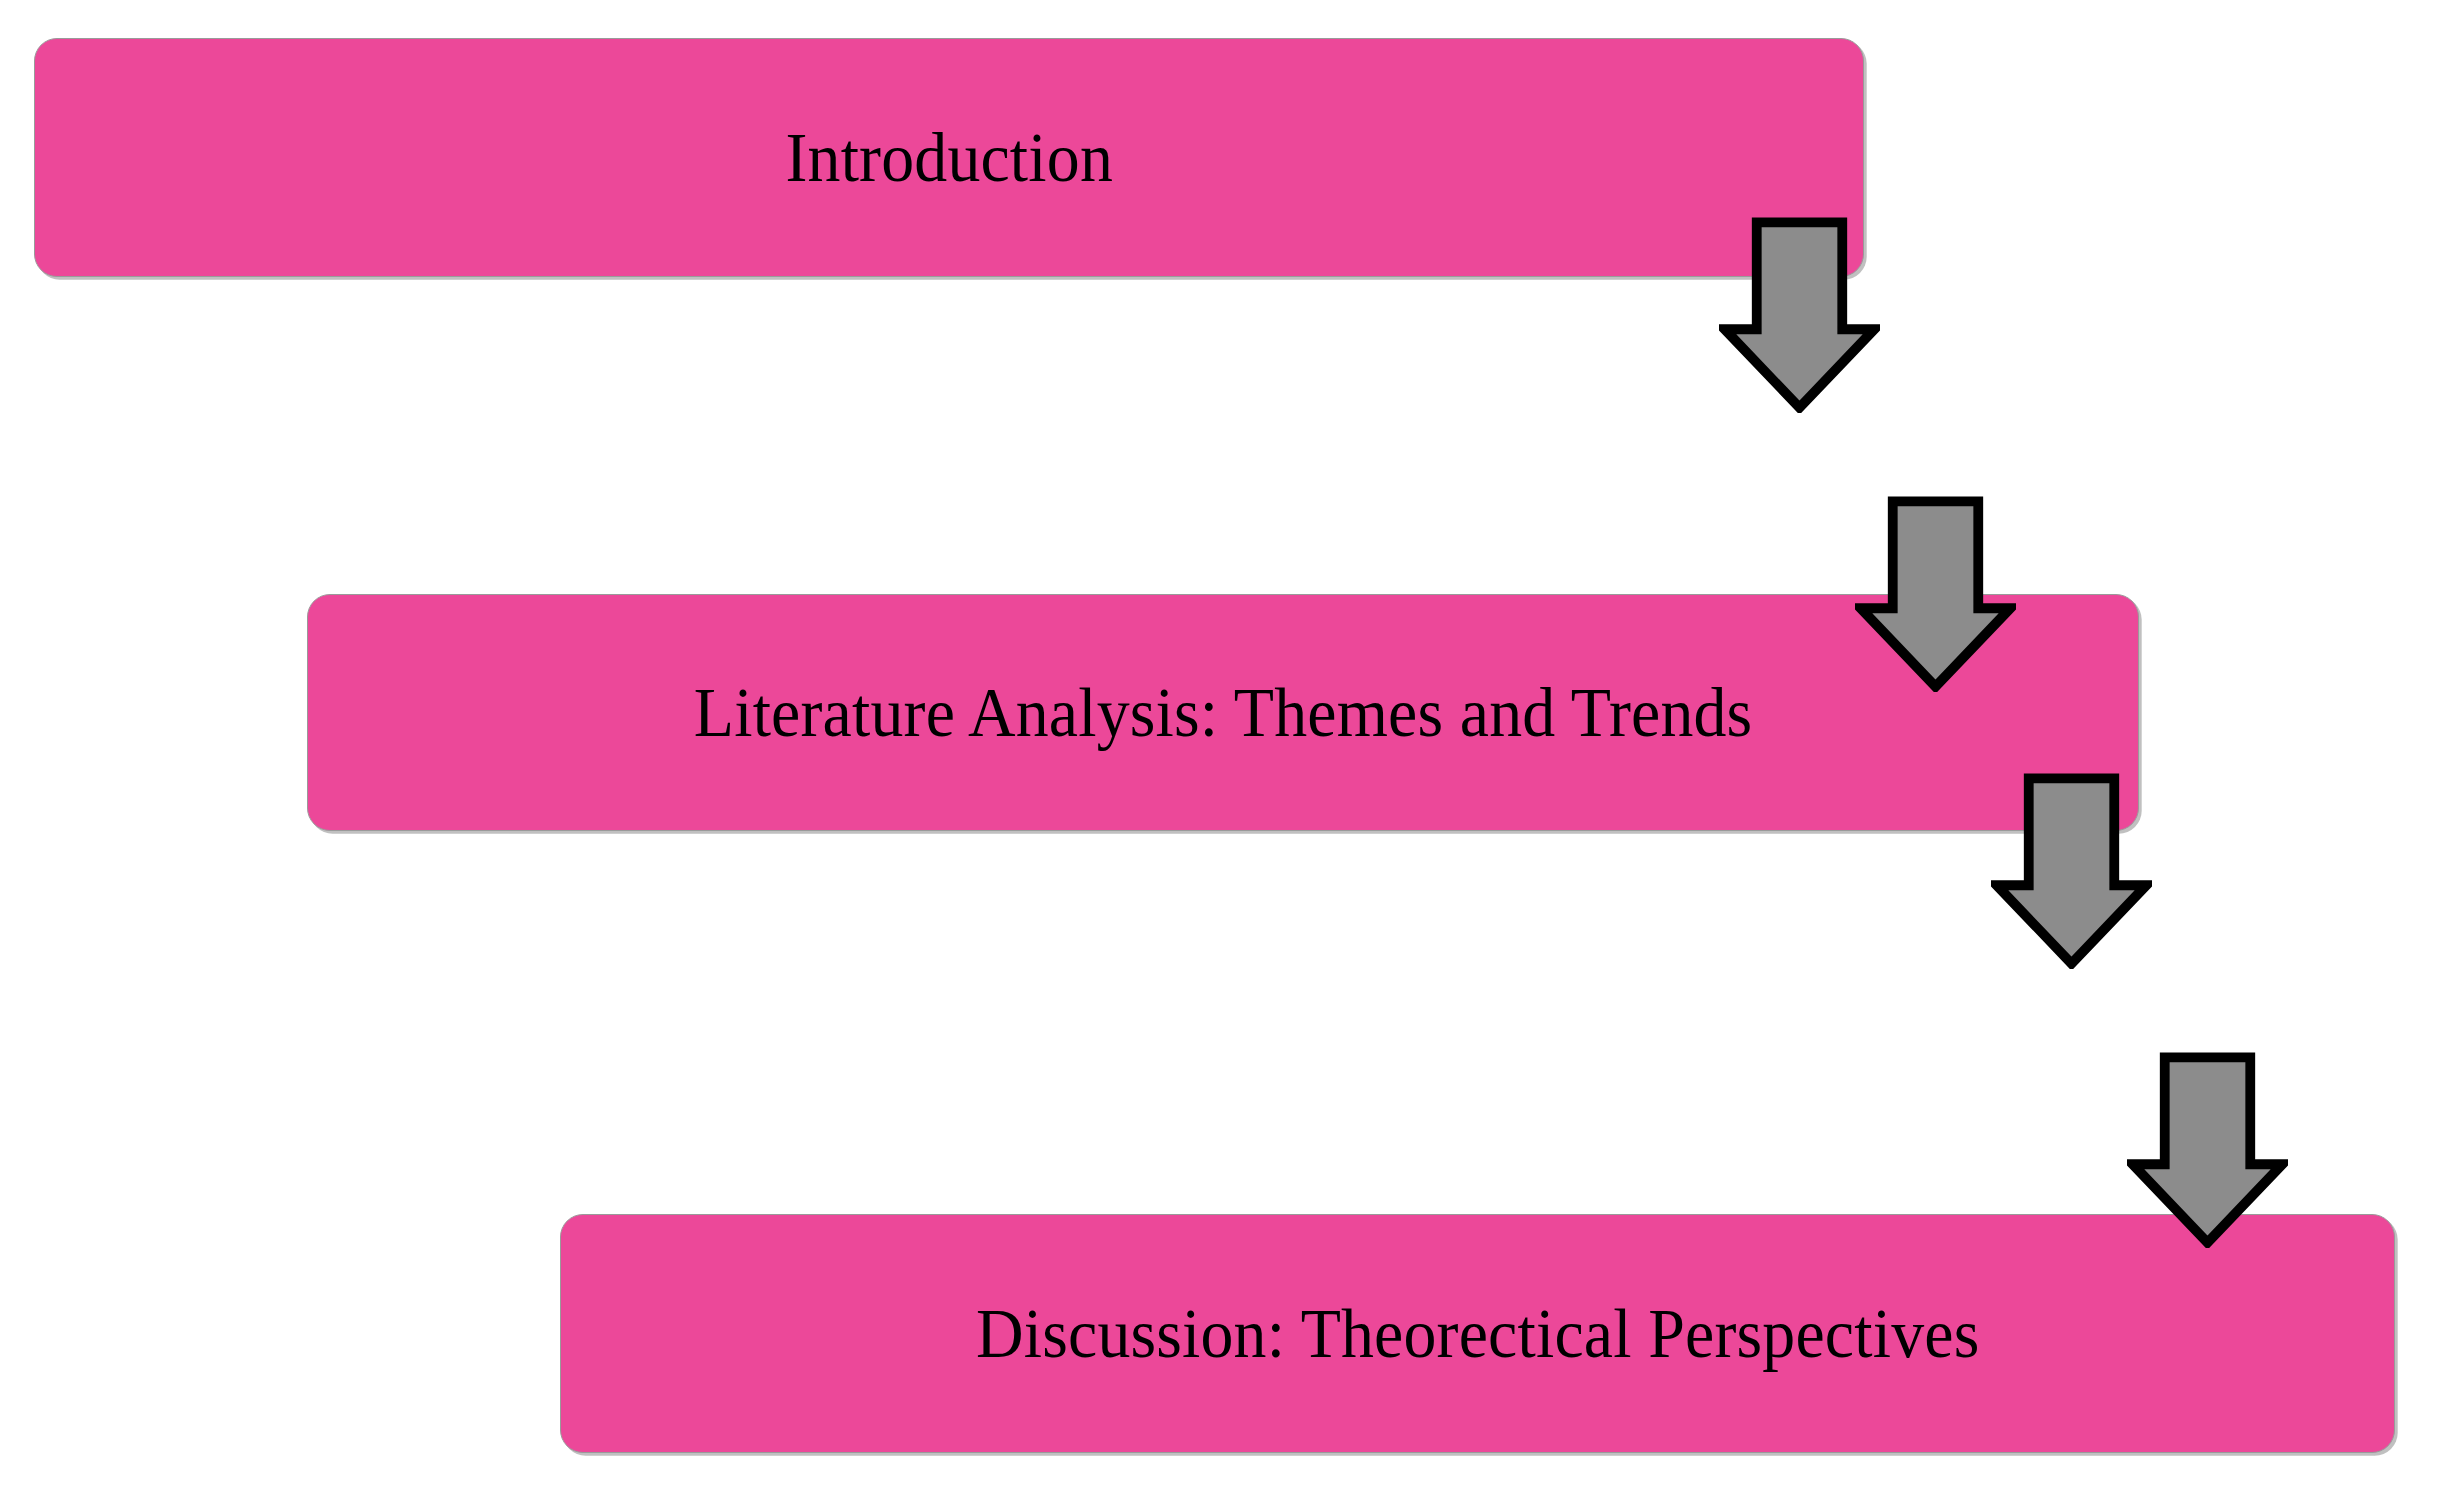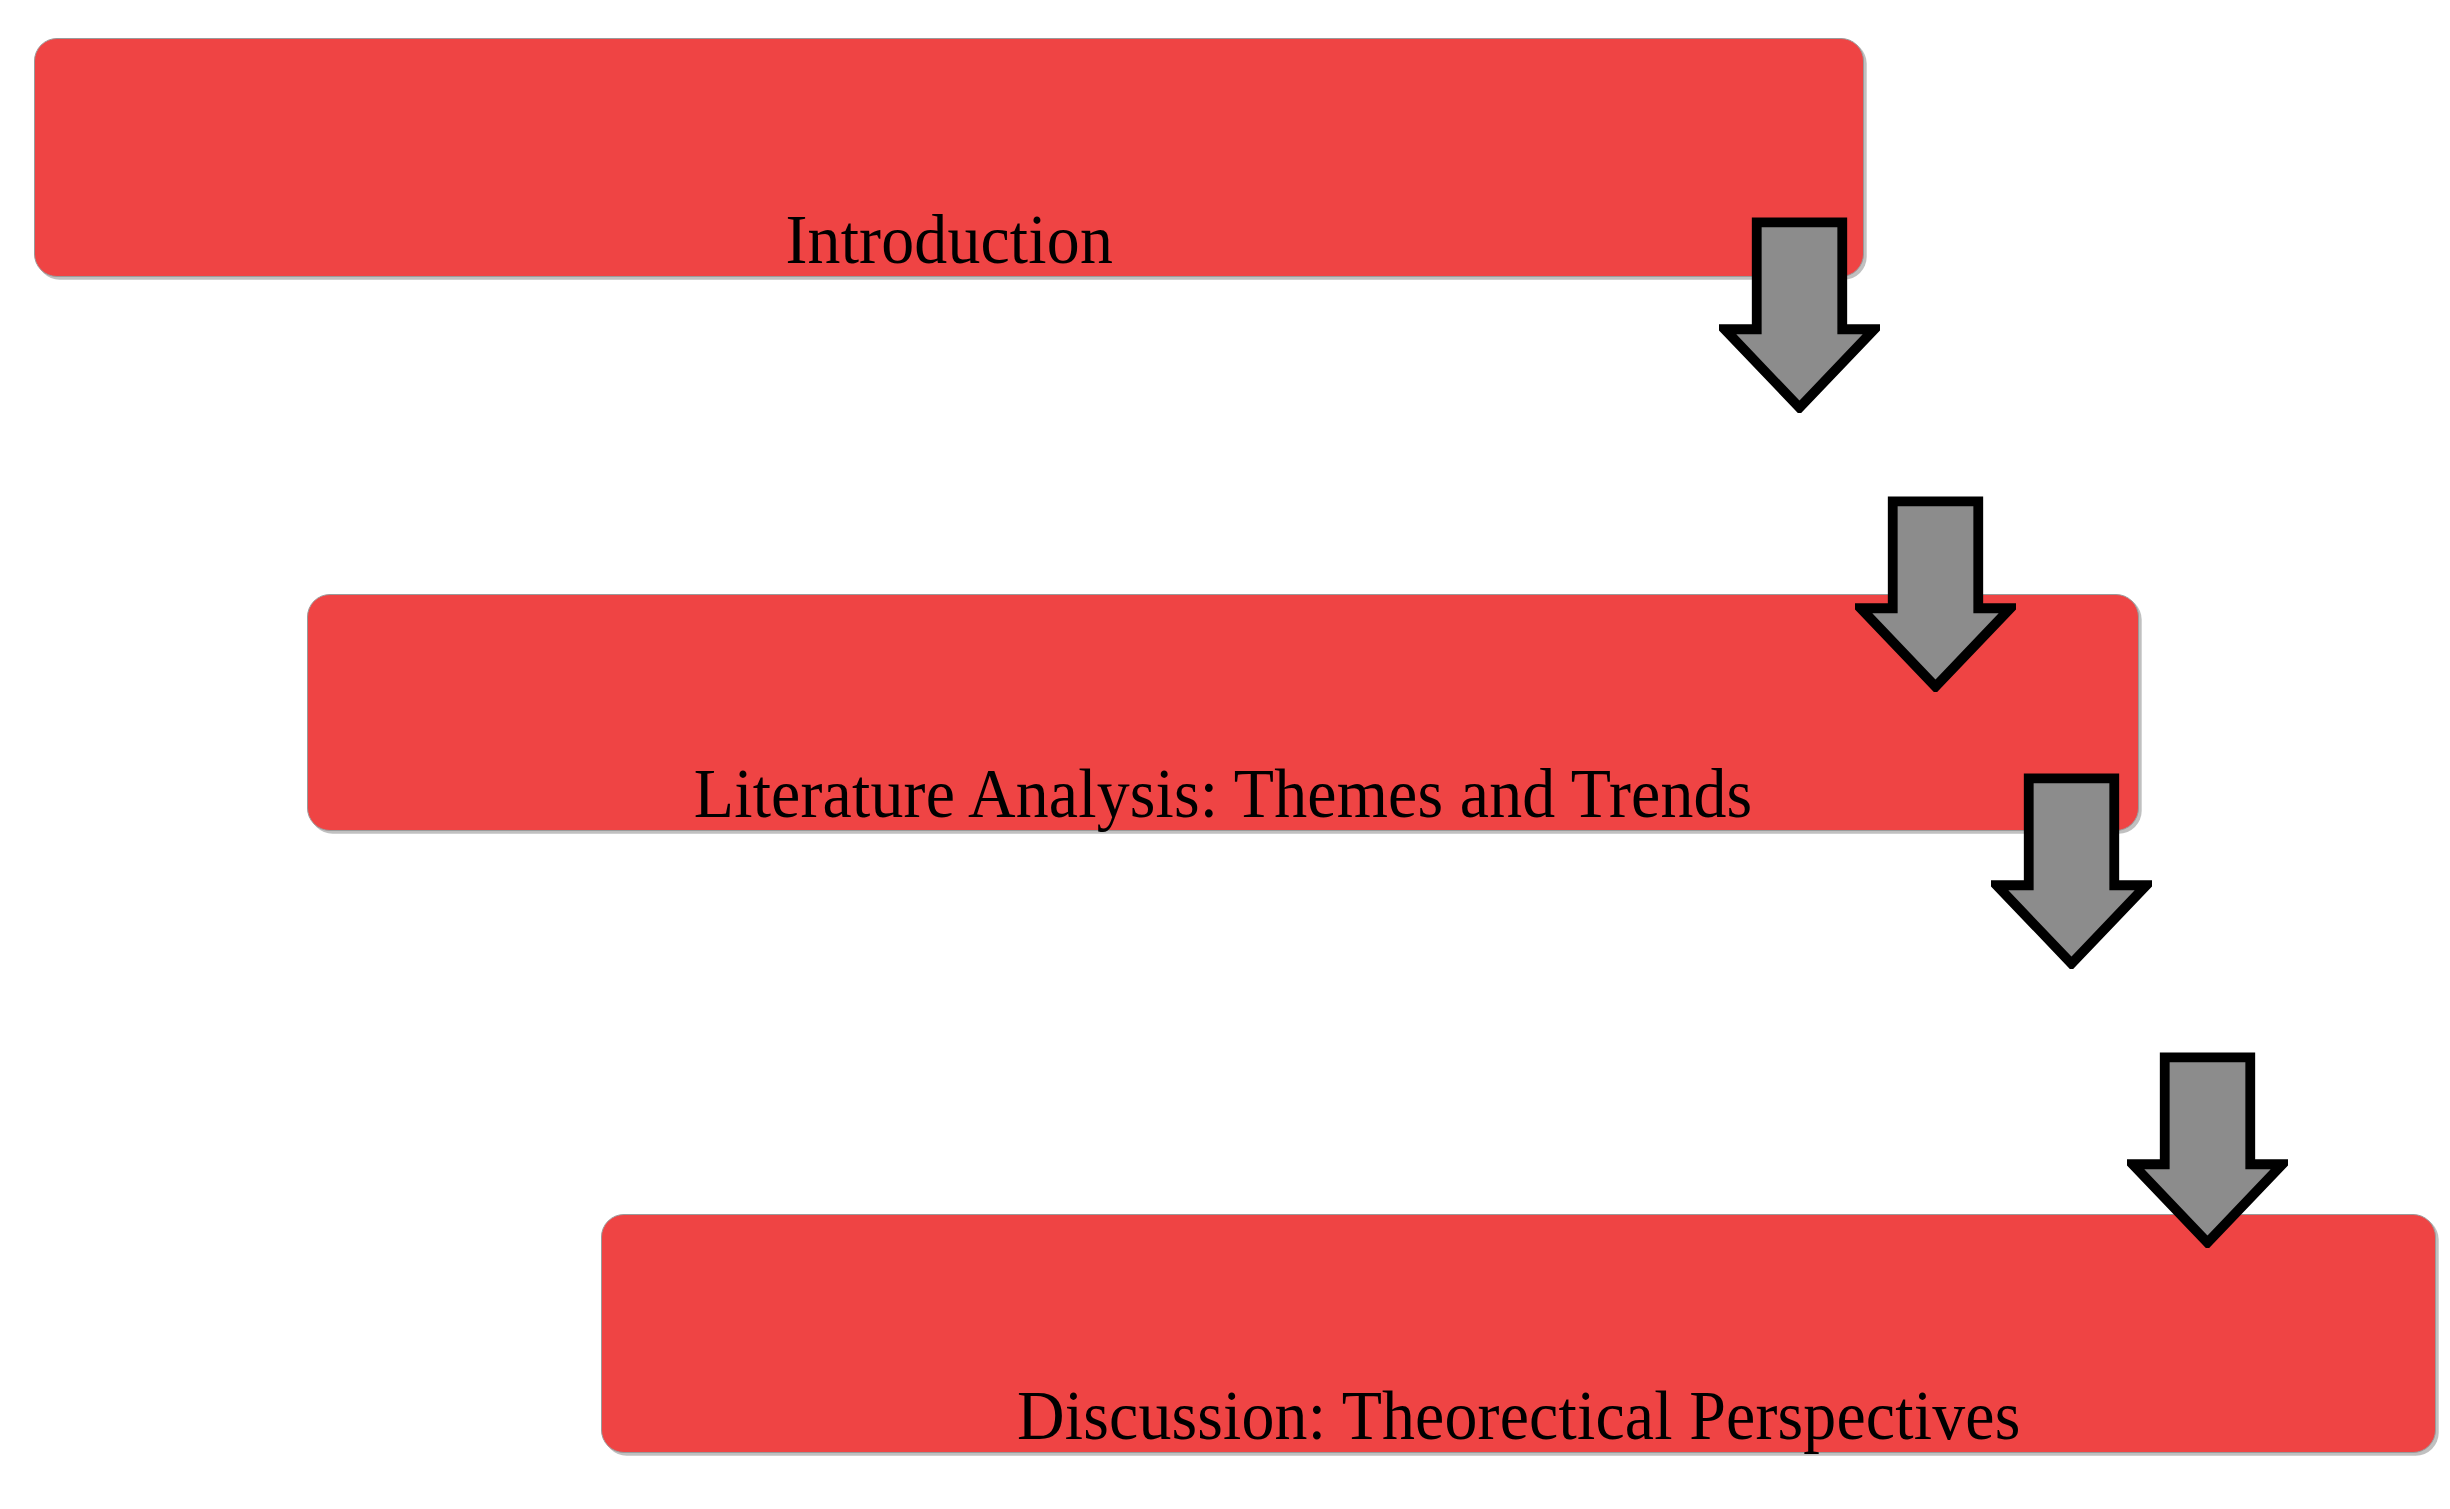--- a/index.html
+++ b/index.html
@@ -14,26 +14,26 @@
   #canvas {
     position: relative;
     width: 2450px;
     height: 1510px;
     background: #ffffff;
     overflow: hidden;
   }
   .stage-box {
     position: absolute;
     box-sizing: border-box;
-    background: #ef4444;
+    background: #ec4899;
     border: 1.8px solid #9a9a9a;
     border-radius: 23px;
     box-shadow: 2.7px 2.7px 0 0 rgba(140,140,140,0.55);
     display: flex;
-    align-items: flex-end;
+    align-items: center;
     justify-content: center;
     z-index: 1;
   }
   .stage-label {
     font-family: "Liberation Serif", "DejaVu Serif", serif;
     font-size: 70px;
     line-height: 1.05;
     color: #000000;
     letter-spacing: 0.2px;
     white-space: nowrap;
@@ -55,21 +55,21 @@
   <div class="stage-box" style="left: 34px; top: 38px; width: 1830px; height: 239px;">
     <span class="stage-label">Introduction</span>
   </div>
 
 
   <div class="stage-box" style="left: 307px; top: 594px; width: 1832px; height: 237px;">
     <span class="stage-label">Literature Analysis: Themes and Trends</span>
   </div>
 
 
-  <div class="stage-box" style="left: 601px; top: 1214px; width: 1835px; height: 239px;">
+  <div class="stage-box" style="left: 560px; top: 1214px; width: 1835px; height: 239px;">
     <span class="stage-label">Discussion: Theorectical Perspectives</span>
   </div>
 
   <div class="flow-arrow" style="left: 1719px; top: 217px; width: 161px; height: 196px;">
     <svg viewBox="0 0 180 220" width="161" height="196" xmlns="http://www.w3.org/2000/svg" aria-hidden="true">
       <polygon points="42,6 138,6 138,126 174,126 90,214 6,126 42,126" fill="#8c8c8c" stroke="#000000" stroke-width="11" stroke-linejoin="miter"></polygon>
     </svg>
   </div>
 
   <div class="flow-arrow" style="left: 1855px; top: 496px; width: 161px; height: 196px;">

